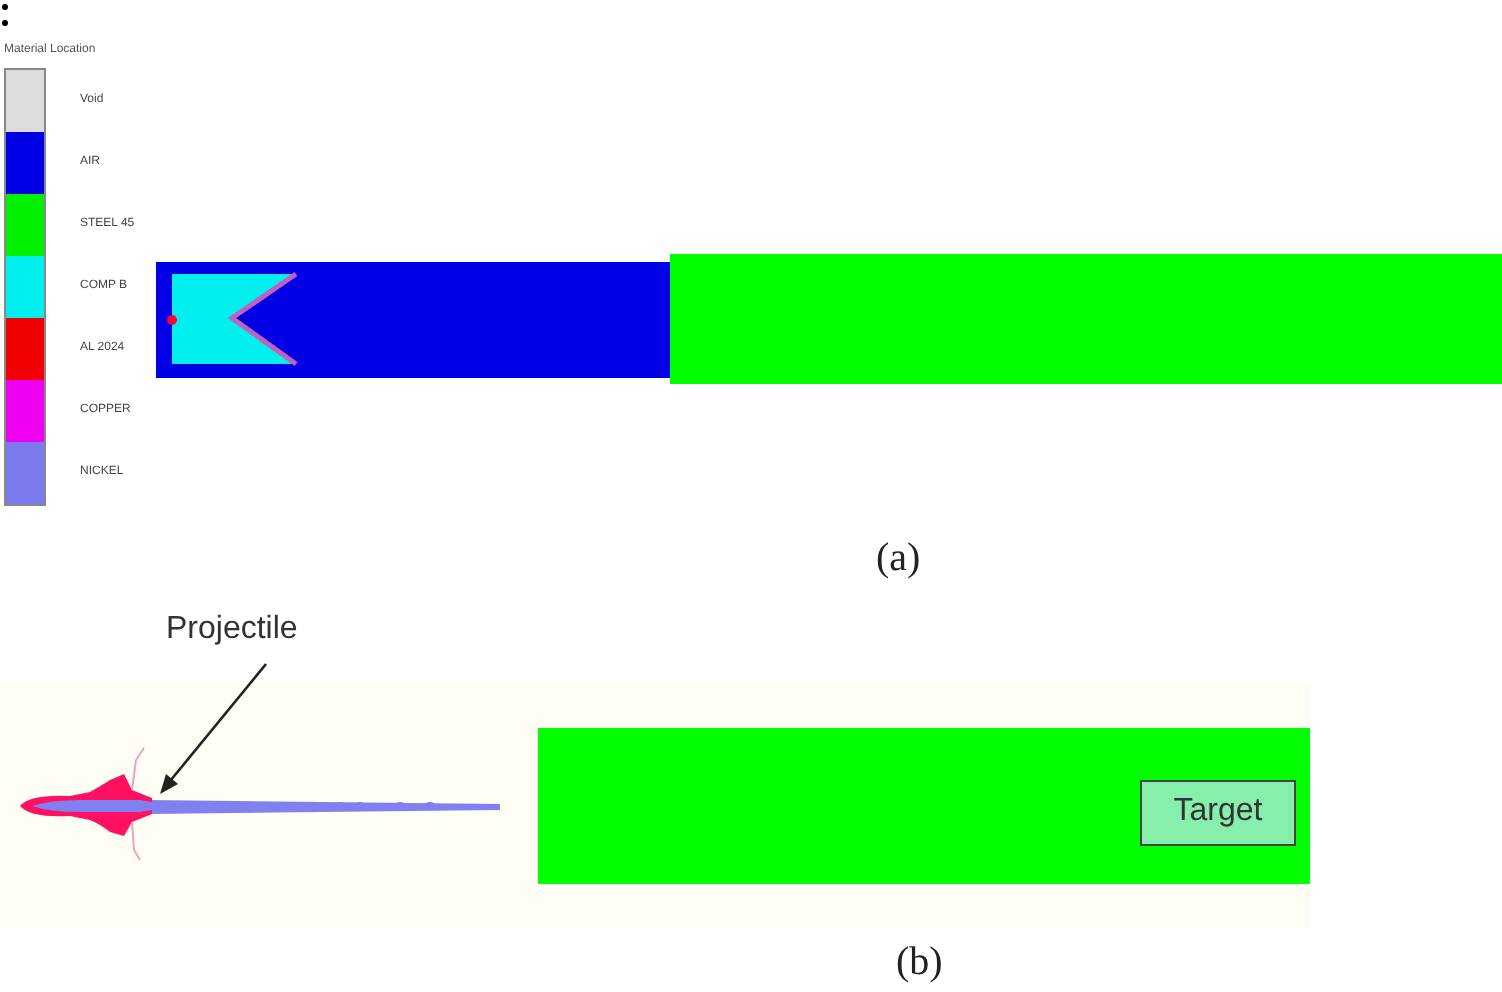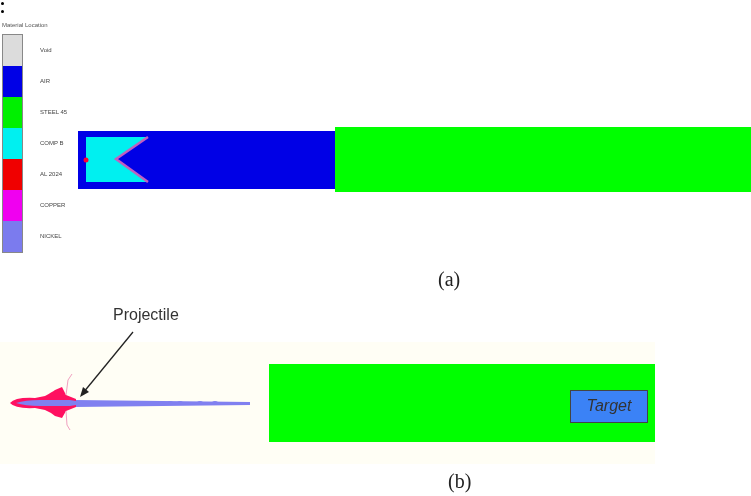--- a/index.html
+++ b/index.html
@@ -5,21 +5,21 @@
   html,body{margin:0;padding:0;background:#fff;}
   body{width:751px;height:496px;position:relative;overflow:hidden;font-family:"Liberation Sans",sans-serif;}
   .abs{position:absolute;}
   .dot{width:3px;height:3px;background:#000;border-radius:50%;}
   .legend-title{font-size:6px;color:#555;white-space:nowrap;}
   .legend-box{left:2px;top:34px;width:19px;border:1px solid #888;}
   .swatch{height:31px;}
   .legend-label{font-size:6px;color:#444;left:40px;white-space:nowrap;}
   .caption{font-family:"Liberation Serif",serif;font-size:20px;color:#222;}
   .anno{font-family:"Liberation Sans",sans-serif;font-size:16px;color:#333;}
-  .target-box{background:#3b82f6;border:1px solid #444;font-size:16px;color:#333;text-align:center;line-height:30px;font-style:italic;}
+  .target-box{background:#86efac;border:1px solid #444;font-size:16px;color:#333;text-align:center;line-height:30px;}
 </style>
 </head>
 <body>
 
 <div class="abs dot" style="left:1px;top:2px;"></div>
 <div class="abs dot" style="left:1px;top:10px;"></div>
 
 <div class="abs legend-title" style="left:2px;top:22px;">Material Location</div>
 <div class="abs legend-box">
   <div class="swatch" style="background:#dcdcdc;"></div>
@@ -67,15 +67,15 @@
   <path d="M10,403 Q15,397 35,398 L45,396 Q52,392 55,390 L62,387 L66,395 L76,399 L76,407 L66,411 L62,418 L55,416 Q50,412 45,410 L35,408 Q15,409 10,403 Z" fill="#ff1060"></path>
   <path d="M16,403 Q25,400 40,400 L70,400 L76,401 L76,405 L70,406 L40,406 Q25,406 16,403 Z" fill="#8080f0"></path>
 
   <path d="M66,395 L68,380 L72,374" stroke="#f0a0c0" stroke-width="1" fill="none"></path>
   <path d="M66,411 L67,425 L70,430" stroke="#f0a0c0" stroke-width="1" fill="none"></path>
 
   <line x1="133" y1="332" x2="83" y2="393" stroke="#222" stroke-width="1.3"></line>
   <polygon points="80,397 83,387 89,392" fill="#222"></polygon>
 </svg>
 
-<div class="abs anno" style="left:113px;top:306px;">Projectile</div>
+<div class="abs anno" style="left:83px;top:306px;">Projectile</div>
 
 <div class="abs caption" style="left:448px;top:470px;">(b)</div>
 
 </body></html>

